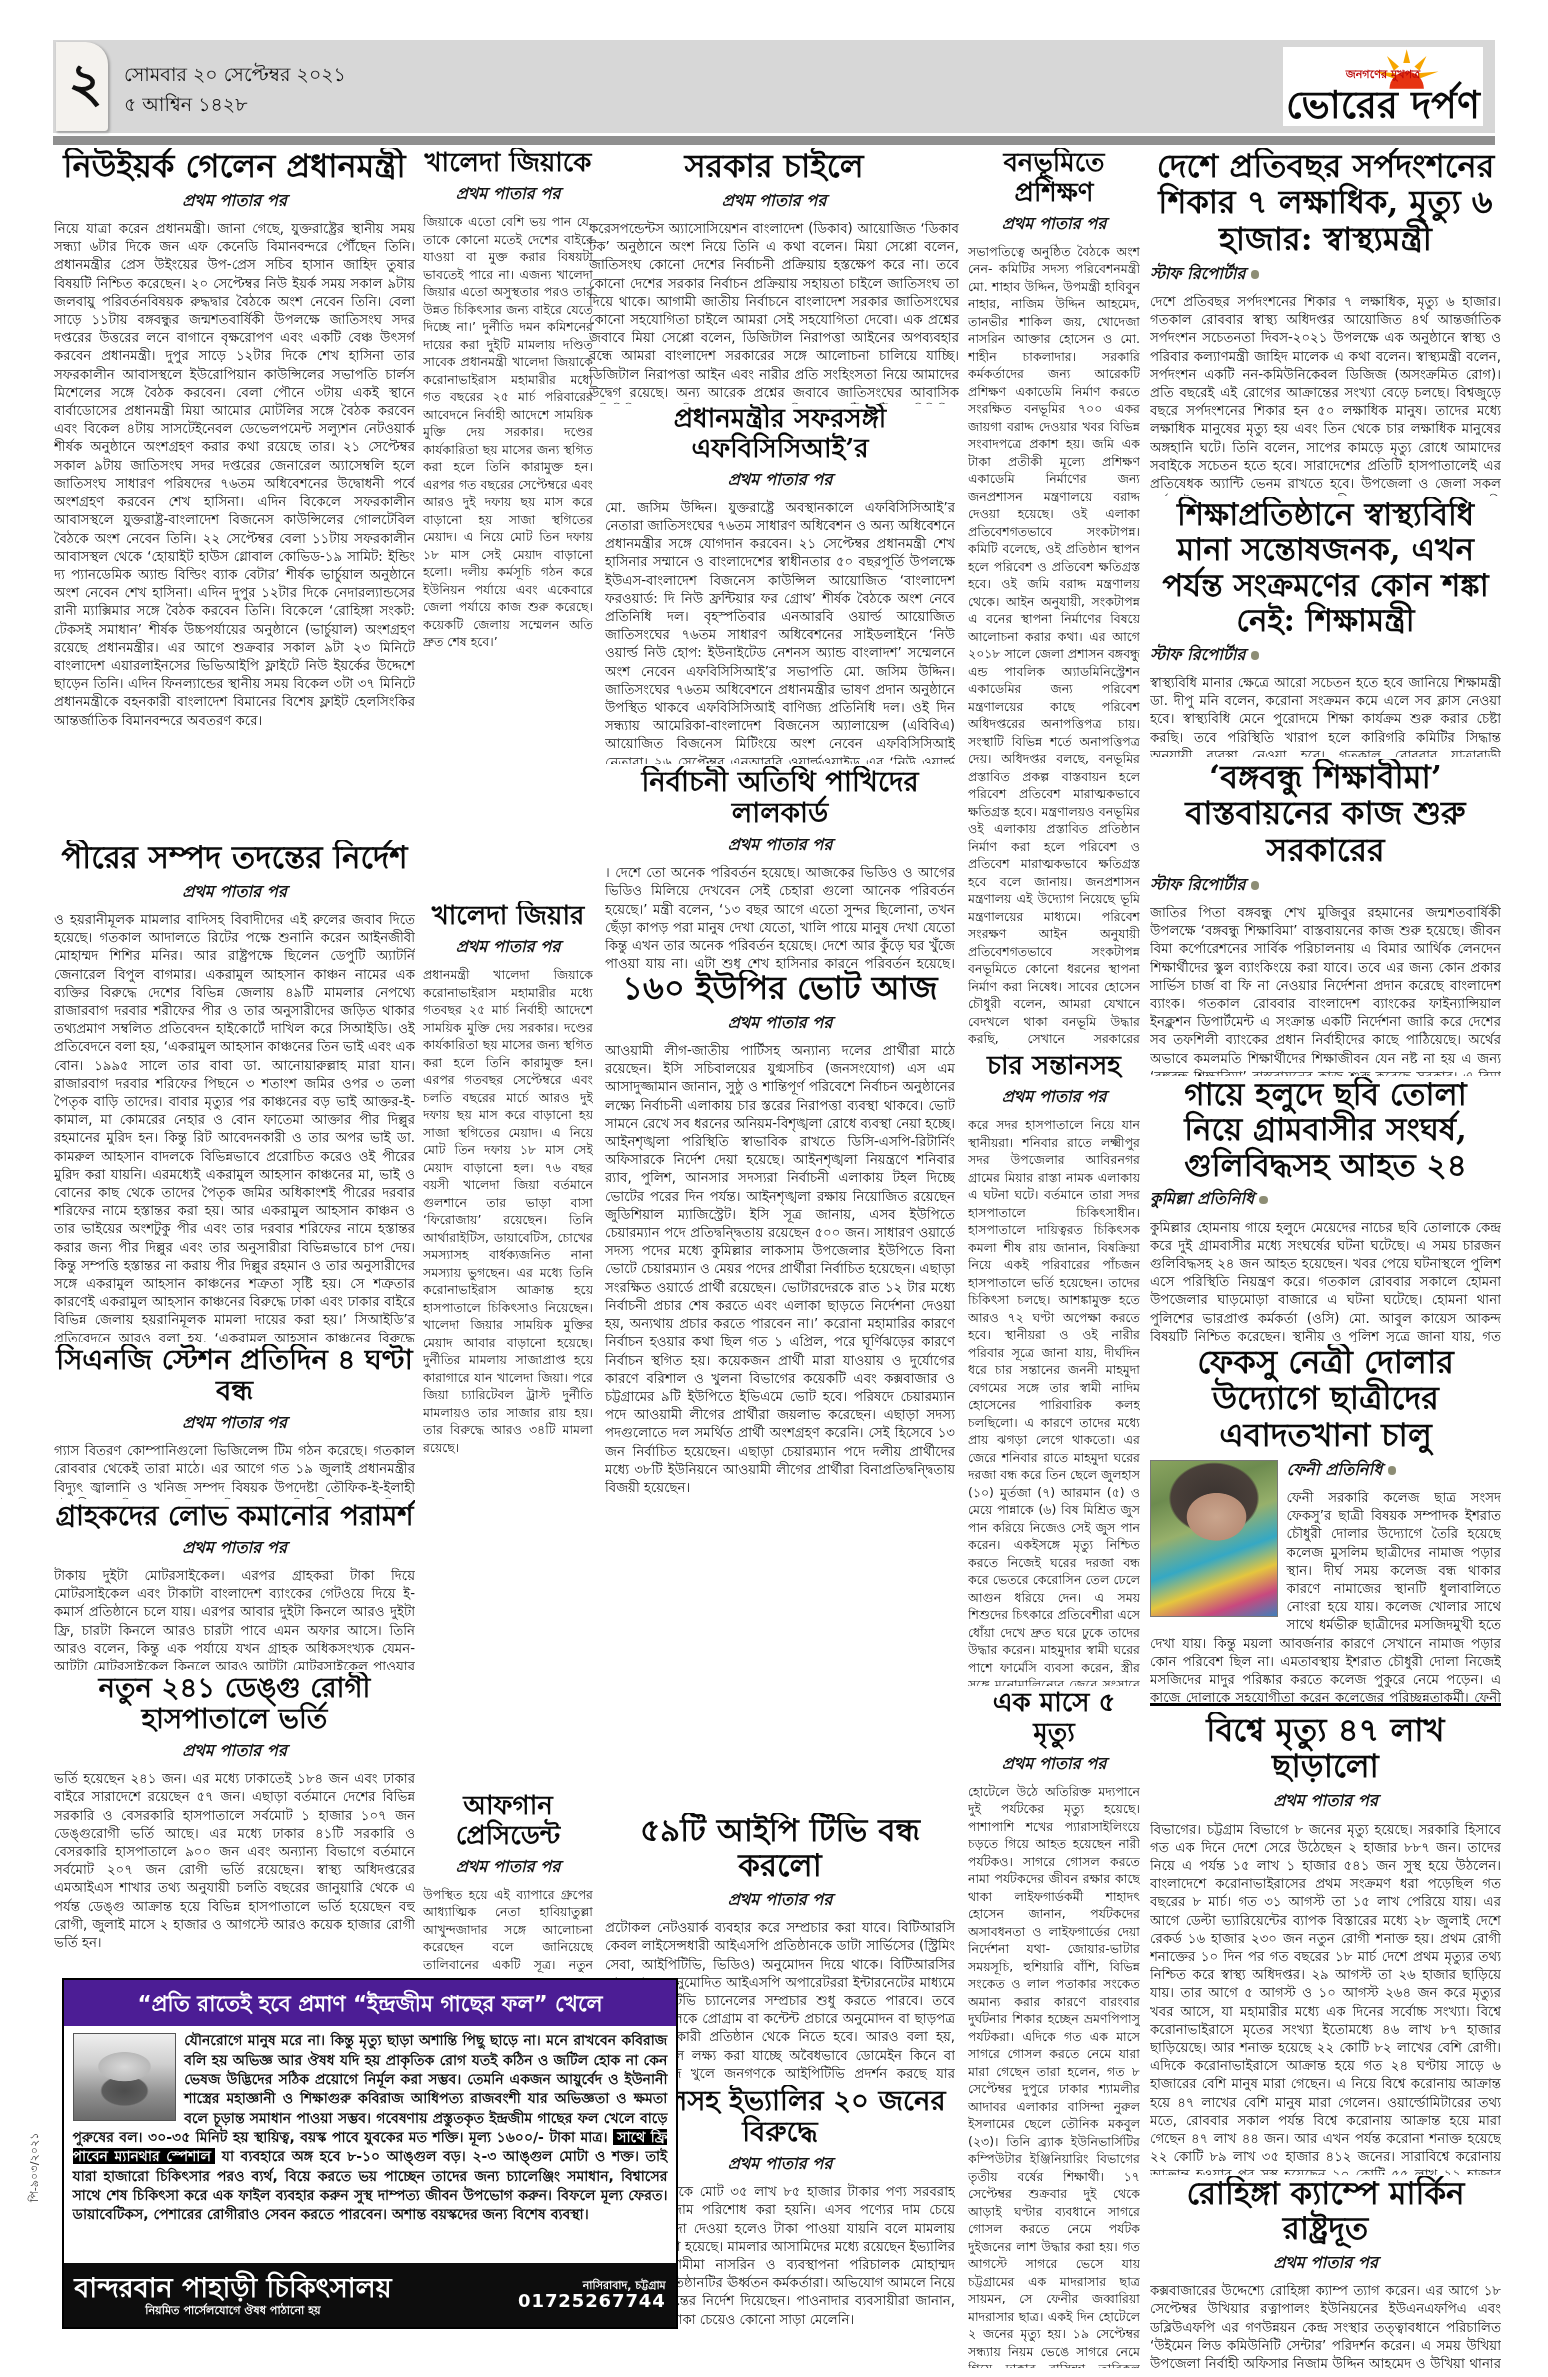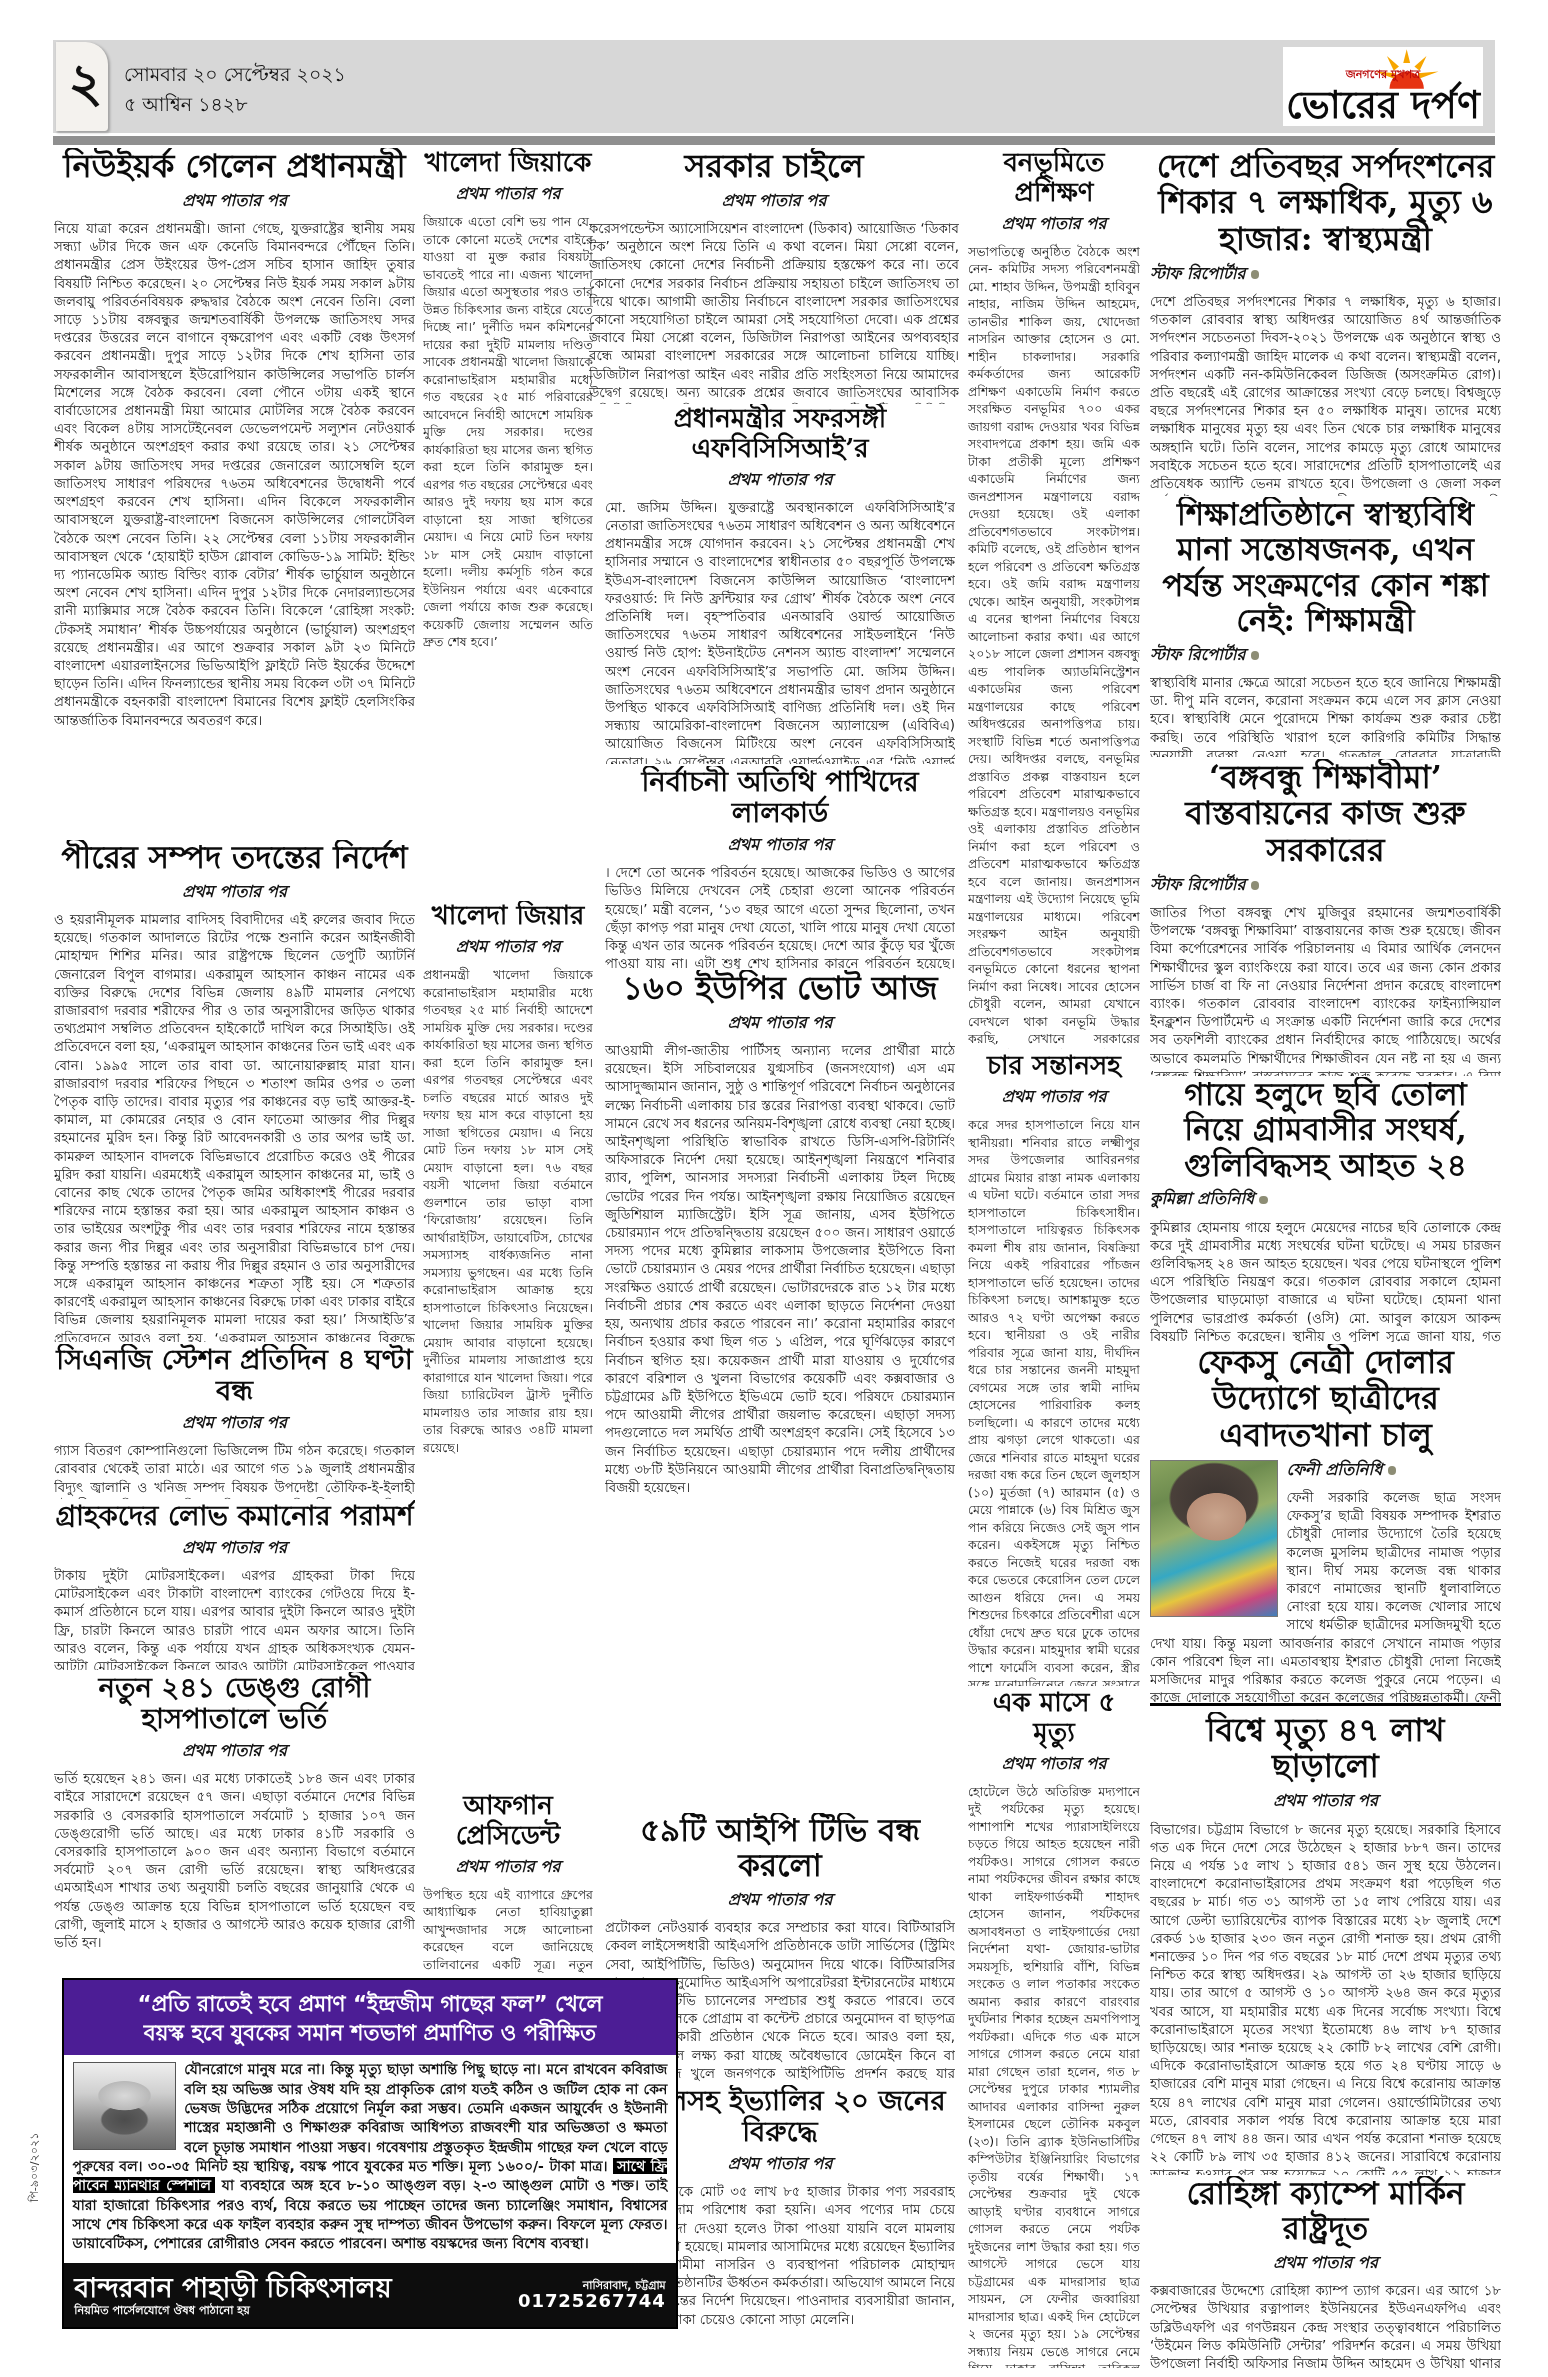--- a/index.html
+++ b/index.html
@@ -46,21 +46,21 @@
           line-height:1.38;text-align:justify;color:#111;height:188px;overflow:hidden;}
   .ad-photo{float:left;width:101px;height:86px;margin:1.7px 8.6px 1.7px 0;border:0.9px solid #555;
     background:
       radial-gradient(ellipse 46% 30% at 50% 38%, #d9d9d9 0%, #b9b9b9 55%, rgba(0,0,0,0) 58%),
       radial-gradient(ellipse 40% 30% at 50% 66%, #4c4c4c 0%, #5d5d5d 55%, rgba(0,0,0,0) 60%),
       linear-gradient(180deg,#efefef 0%,#cfcfcf 35%,#8f8f8f 70%,#6a6a6a 100%);}
   .ad-hl{background:#000;color:#fff;padding:0 4.3px;}
   .ad-foot{position:absolute;left:0;right:0;bottom:0;background:#0d0d0d;color:#fff;
            height:64px;display:flex;align-items:center;justify-content:space-between;padding:0 10.3px;}
   .ad-clinic{font-size:27px;font-weight:bold;line-height:1;}
-  .ad-clinic small{display:block;font-size:11.2px;font-weight:bold;margin-top:3.4px;}
+  .ad-clinic small{display:block;font-size:11.2px;font-weight:bold;margin-top:3.4px;text-align:center;}
   .ad-right{text-align:right;}
   .ad-loc{font-size:11px;font-weight:bold;line-height:1.1;}
   .ad-phone{font-size:18px;font-weight:bold;letter-spacing:0.9px;line-height:1.05;}
   .ad-reg{position:absolute;left:26px;top:2202px;transform:rotate(-90deg);transform-origin:left top;
           font-size:11.2px;color:#333;}
 </style>
 </head>
 <body>
 
 <div class="page">
@@ -215,21 +215,20 @@
   <section class="story" style="left:1150px;top:2176px;width:351px;height:193px">
     <h2 class="h36">রোহিঙ্গা ক্যাম্পে মার্কিন রাষ্ট্রদূত</h2>
     <div class="kicker">প্রথম পাতার পর</div>
     <p class="btext">কক্সবাজারের উদ্দেশ্যে রোহিঙ্গা ক্যাম্প ত্যাগ করেন। এর আগে ১৮ সেপ্টেম্বর উখিয়ার রত্নাপালং ইউনিয়নের ইউএনএফপিএ এবং ডব্লিউএফপি এর গণউন্নয়ন কেন্দ্র সংস্থার তত্ত্বাবধানে পরিচালিত ‘উইমেন লিড কমিউনিটি সেন্টার’ পরিদর্শন করেন। এ সময় উখিয়া উপজেলা নির্বাহী অফিসার নিজাম উদ্দিন আহমেদ ও উখিয়া থানার অফিসার ইনচার্জ আহাম্মদ সনজুর মোরশেদ উপস্থিত ছিলেন। কক্সবাজার ১৪ এপিবিএন অধিনায়ক এসপি নাঈম উল হক ঢাকাস্থ মার্কিন রাষ্ট্রদূতের রোহিঙ্গা ক্যাম্প পরিদর্শনের সত্যতা নিশ্চিত করে জানান, নিশ্চিদ্রনিরাপত্তা ব্যবস্থার মাধ্যমে তাহার সফর সম্পন্ন হয়েছে।</p>
   </section>
 
   <div class="ad-reg">পি-৯০৩/২০২১</div>
   <div class="ad">
     <div class="ad-banner">
       <div>“প্রতি রাতেই হবে প্রমাণ “ইন্দ্রজীম গাছের ফল” খেলে</div>
-      <div>বয়স্ক হবে যুবকের সমান শতভাগ প্রমাণিত ও পরীক্ষিত</div>
     </div>
     <div class="ad-mid">
       <div class="ad-photo"></div>
       <span>যৌনরোগে মানুষ মরে না। কিন্তু মৃত্যু ছাড়া অশান্তি পিছু ছাড়ে না। মনে রাখবেন কবিরাজ বলি হয় অভিজ্ঞ আর ঔষধ যদি হয় প্রাকৃতিক রোগ যতই কঠিন ও জটিল হোক না কেন ভেষজ উদ্ভিদের সঠিক প্রয়োগে নির্মূল করা সম্ভব। তেমনি একজন আয়ুর্বেদ ও ইউনানী শাস্ত্রের মহাজ্ঞানী ও শিক্ষাগুরু কবিরাজ আধিপত্য রাজবংশী যার অভিজ্ঞতা ও ক্ষমতা বলে চূড়ান্ত সমাধান পাওয়া সম্ভব। গবেষণায় প্রস্তুতকৃত ইন্দ্রজীম গাছের ফল খেলে বাড়ে পুরুষের বল। ৩০-৩৫ মিনিট হয় স্থায়িত্ব, বয়স্ক পাবে যুবকের মত শক্তি। মূল্য ১৬০০/- টাকা মাত্র।</span>
       <span class="ad-hl">সাথে ফ্রি পাবেন ম্যানথার স্পেশাল</span>
       <span>যা ব্যবহারে অঙ্গ হবে ৮-১০ আঙ্গুল বড়। ২-৩ আঙ্গুল মোটা ও শক্ত। তাই যারা হাজারো চিকিৎসার পরও ব্যর্থ, বিয়ে করতে ভয় পাচ্ছেন তাদের জন্য চ্যালেঞ্জিং সমাধান, বিশ্বাসের সাথে শেষ চিকিৎসা করে এক ফাইল ব্যবহার করুন সুস্থ দাম্পত্য জীবন উপভোগ করুন। বিফলে মূল্য ফেরত। ডায়াবেটিকস, পেশারের রোগীরাও সেবন করতে পারবেন। অশান্ত বয়স্কদের জন্য বিশেষ ব্যবস্থা।</span>
     </div>
     <div class="ad-foot">
       <div class="ad-clinic">
         <span>বান্দরবান পাহাড়ী চিকিৎসালয়</span>

